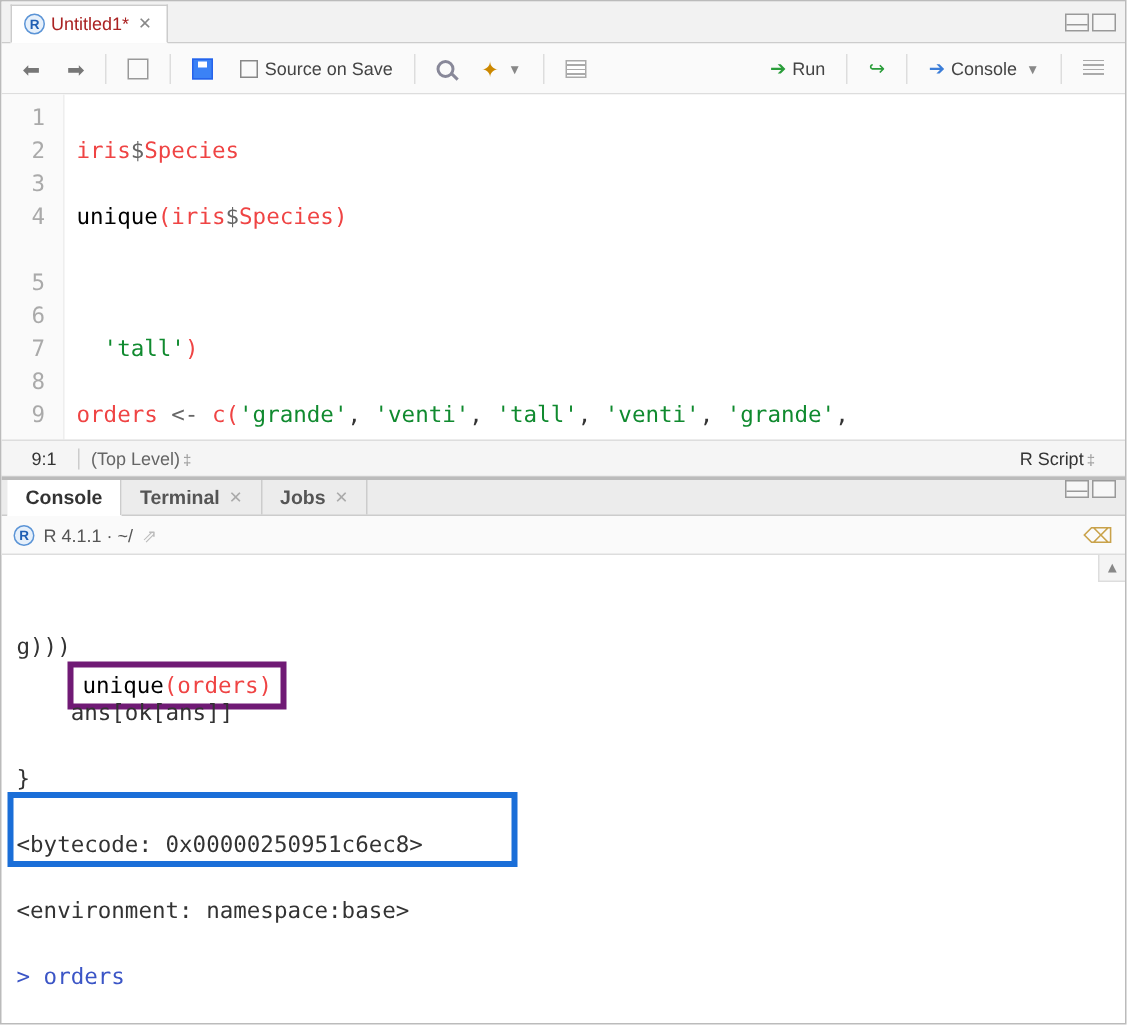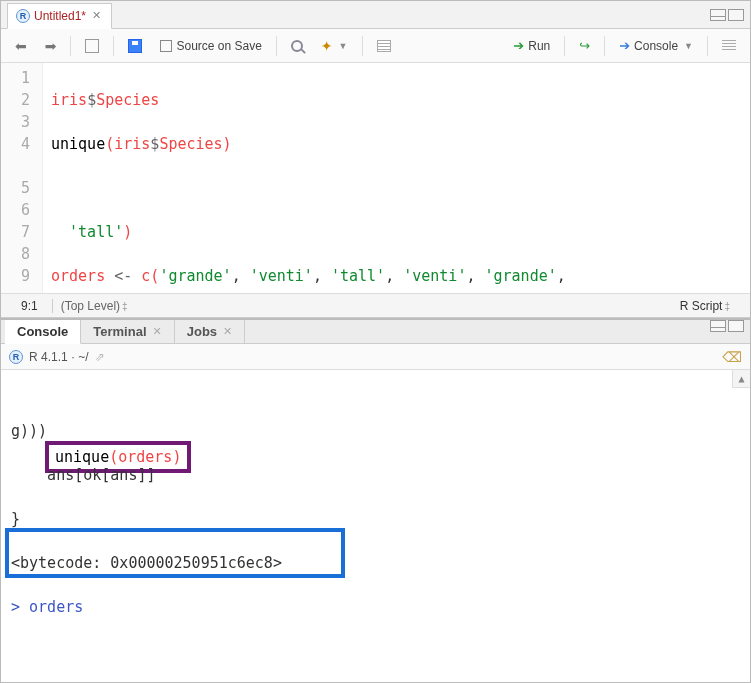--- a/index.html
+++ b/index.html
@@ -313,20 +313,21 @@
       <span style="color:#bbb;">⇗</span>
     </div>
     <span class="broom">⌫</span>
   </div>
   <div class="console-body">
 <span class="scroll-up">▲</span>
 <div>g)))</div>
 <div>    ans[ok[ans]]</div>
 <div>}</div>
 <div>&lt;bytecode: 0x00000250951c6ec8&gt;</div>
+<div>&lt;environment: namespace:base&gt;</div>
 <div><span class="prompt">&gt;</span><span class="cmd"> orders</span></div>
 
 
 
 
 <div class="console-highlight" style="top:158px;"></div>
   </div>
 </div>
 
 </body></html>

